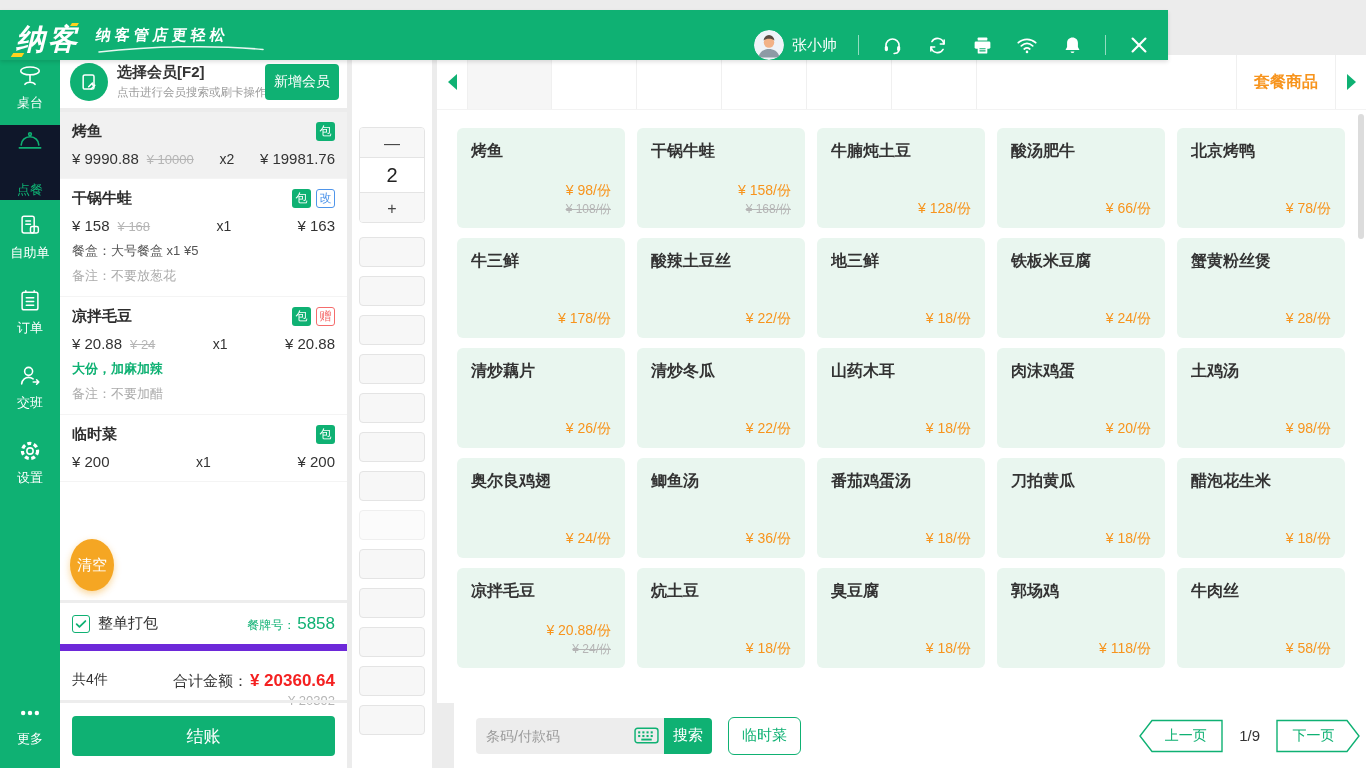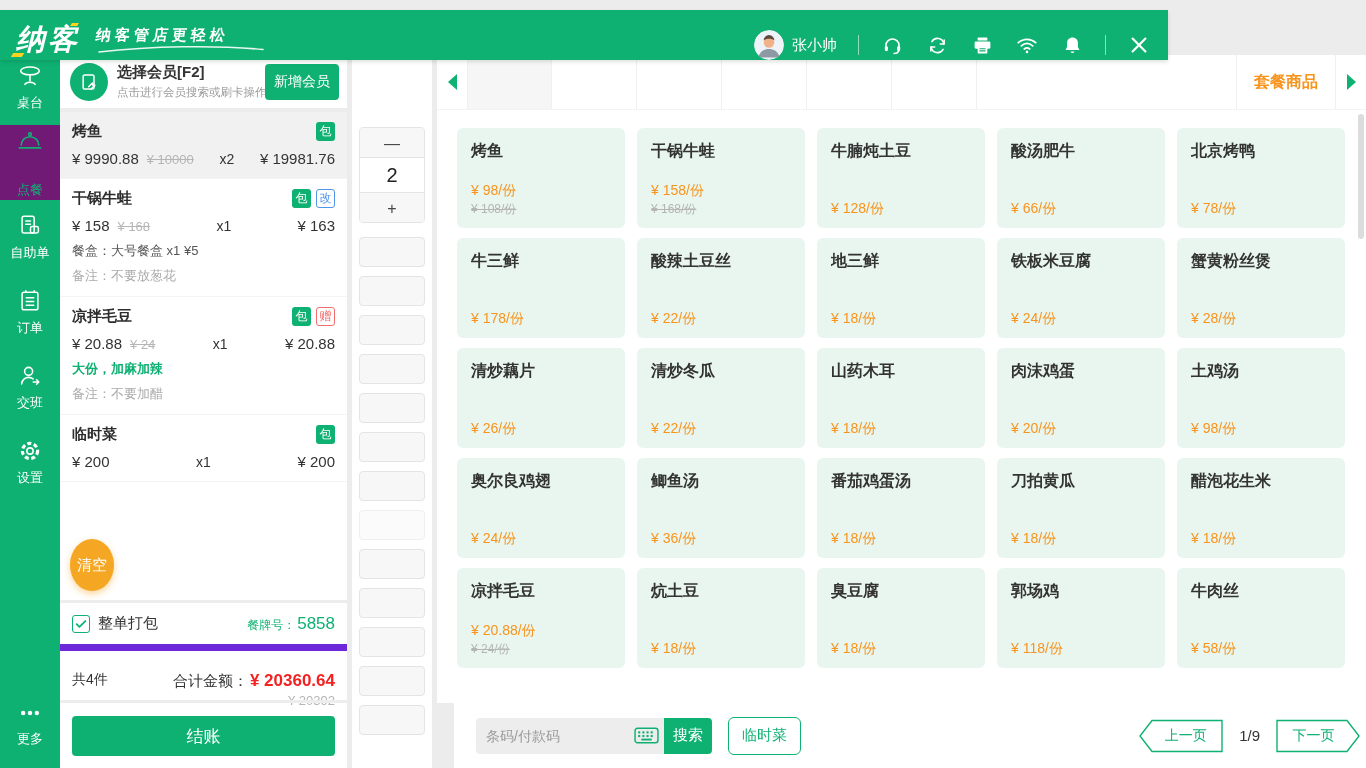--- a/index.html
+++ b/index.html
@@ -23,21 +23,21 @@
   .tag-text{font-size:15px;letter-spacing:4px;transform:skewX(-8deg);font-weight:600;}
   .topbar-right{margin-left:auto;display:flex;align-items:center;gap:21px;padding-right:17px;color:#fff;}
   .user{display:flex;align-items:center;gap:8px;font-size:15px;cursor:pointer;}
   .avatar{width:30px;height:30px;border-radius:50%;overflow:hidden;display:flex;}
   .tb-divider{width:1px;height:20px;background:rgba(255,255,255,.55);}
   .tb-icon{display:flex;align-items:center;justify-content:center;width:24px;height:24px;color:#fff;cursor:pointer;}
 
   
   .rail{position:absolute;left:0;top:50px;bottom:0;width:60px;background:var(--green);}
   .rail-item{height:75px;display:flex;flex-direction:column;align-items:center;justify-content:center;gap:5px;color:#fff;cursor:pointer;}
-  .rail-item.active{background:#701a75;color:var(--green);gap:28px;}
+  .rail-item.active{background:#0f172a;color:var(--green);gap:28px;}
   .rail-icon{display:flex;}
   .rail-label{font-size:13px;}
   .rail-more{position:absolute;bottom:6px;left:0;width:60px;}
 
   
   .member-card{position:absolute;left:60px;top:55px;width:287px;height:53px;background:#fff;
                display:flex;align-items:center;padding:0 8px 0 10px;gap:9px;cursor:pointer;}
   .member-icon{width:38px;height:38px;border-radius:50%;background:var(--green);display:flex;align-items:center;justify-content:center;flex:none;}
   .member-texts{display:flex;flex-direction:column;gap:3px;min-width:0;}
   .member-title{font-size:15px;font-weight:bold;color:#333;white-space:nowrap;}
@@ -105,21 +105,21 @@
   .tab-spacer{flex:1;}
   .combo-tab{width:100px;display:flex;align-items:center;justify-content:center;font-size:16px;font-weight:600;
              color:var(--orange);border-left:1px solid #f0f0f0;border-right:1px solid #f0f0f0;cursor:pointer;flex:none;}
 
   
   .grid{position:absolute;left:437px;top:110px;width:929px;height:593px;background:#fff;
         padding:18px 21px 0 20px;display:grid;grid-template-columns:repeat(5,168px);grid-auto-rows:100px;
         gap:10px 12px;align-content:start;}
   .card{background:var(--card-bg);border-radius:6px;padding:13px 14px 10px;display:flex;flex-direction:column;cursor:pointer;}
   .card-name{font-size:16px;font-weight:600;color:#333;white-space:nowrap;overflow:hidden;}
-  .card-prices{margin-top:auto;display:flex;flex-direction:column;gap:1px;}
+  .card-prices{margin-top:auto;display:flex;flex-direction:column;gap:1px;align-items:flex-end;}
   .card-price{font-size:14px;color:var(--orange);}
   .card-orig{font-size:12px;}
   .grid-scrollbar{position:absolute;right:2px;top:114px;width:6px;height:125px;background:#dcdcdc;border-radius:3px;}
 
   
   .bottombar{position:absolute;left:454px;top:703px;width:929px;height:65px;background:#fff;
              display:flex;align-items:center;padding:0 22px;}
   .search-group{display:flex;align-items:center;}
   .search-input{width:152px;height:36px;background:#ededed;border:0;border-radius:4px 0 0 4px;padding:0 10px;font-size:14px;color:#333;outline:none;}
   .search-input::placeholder{color:#9a9a9a;}

